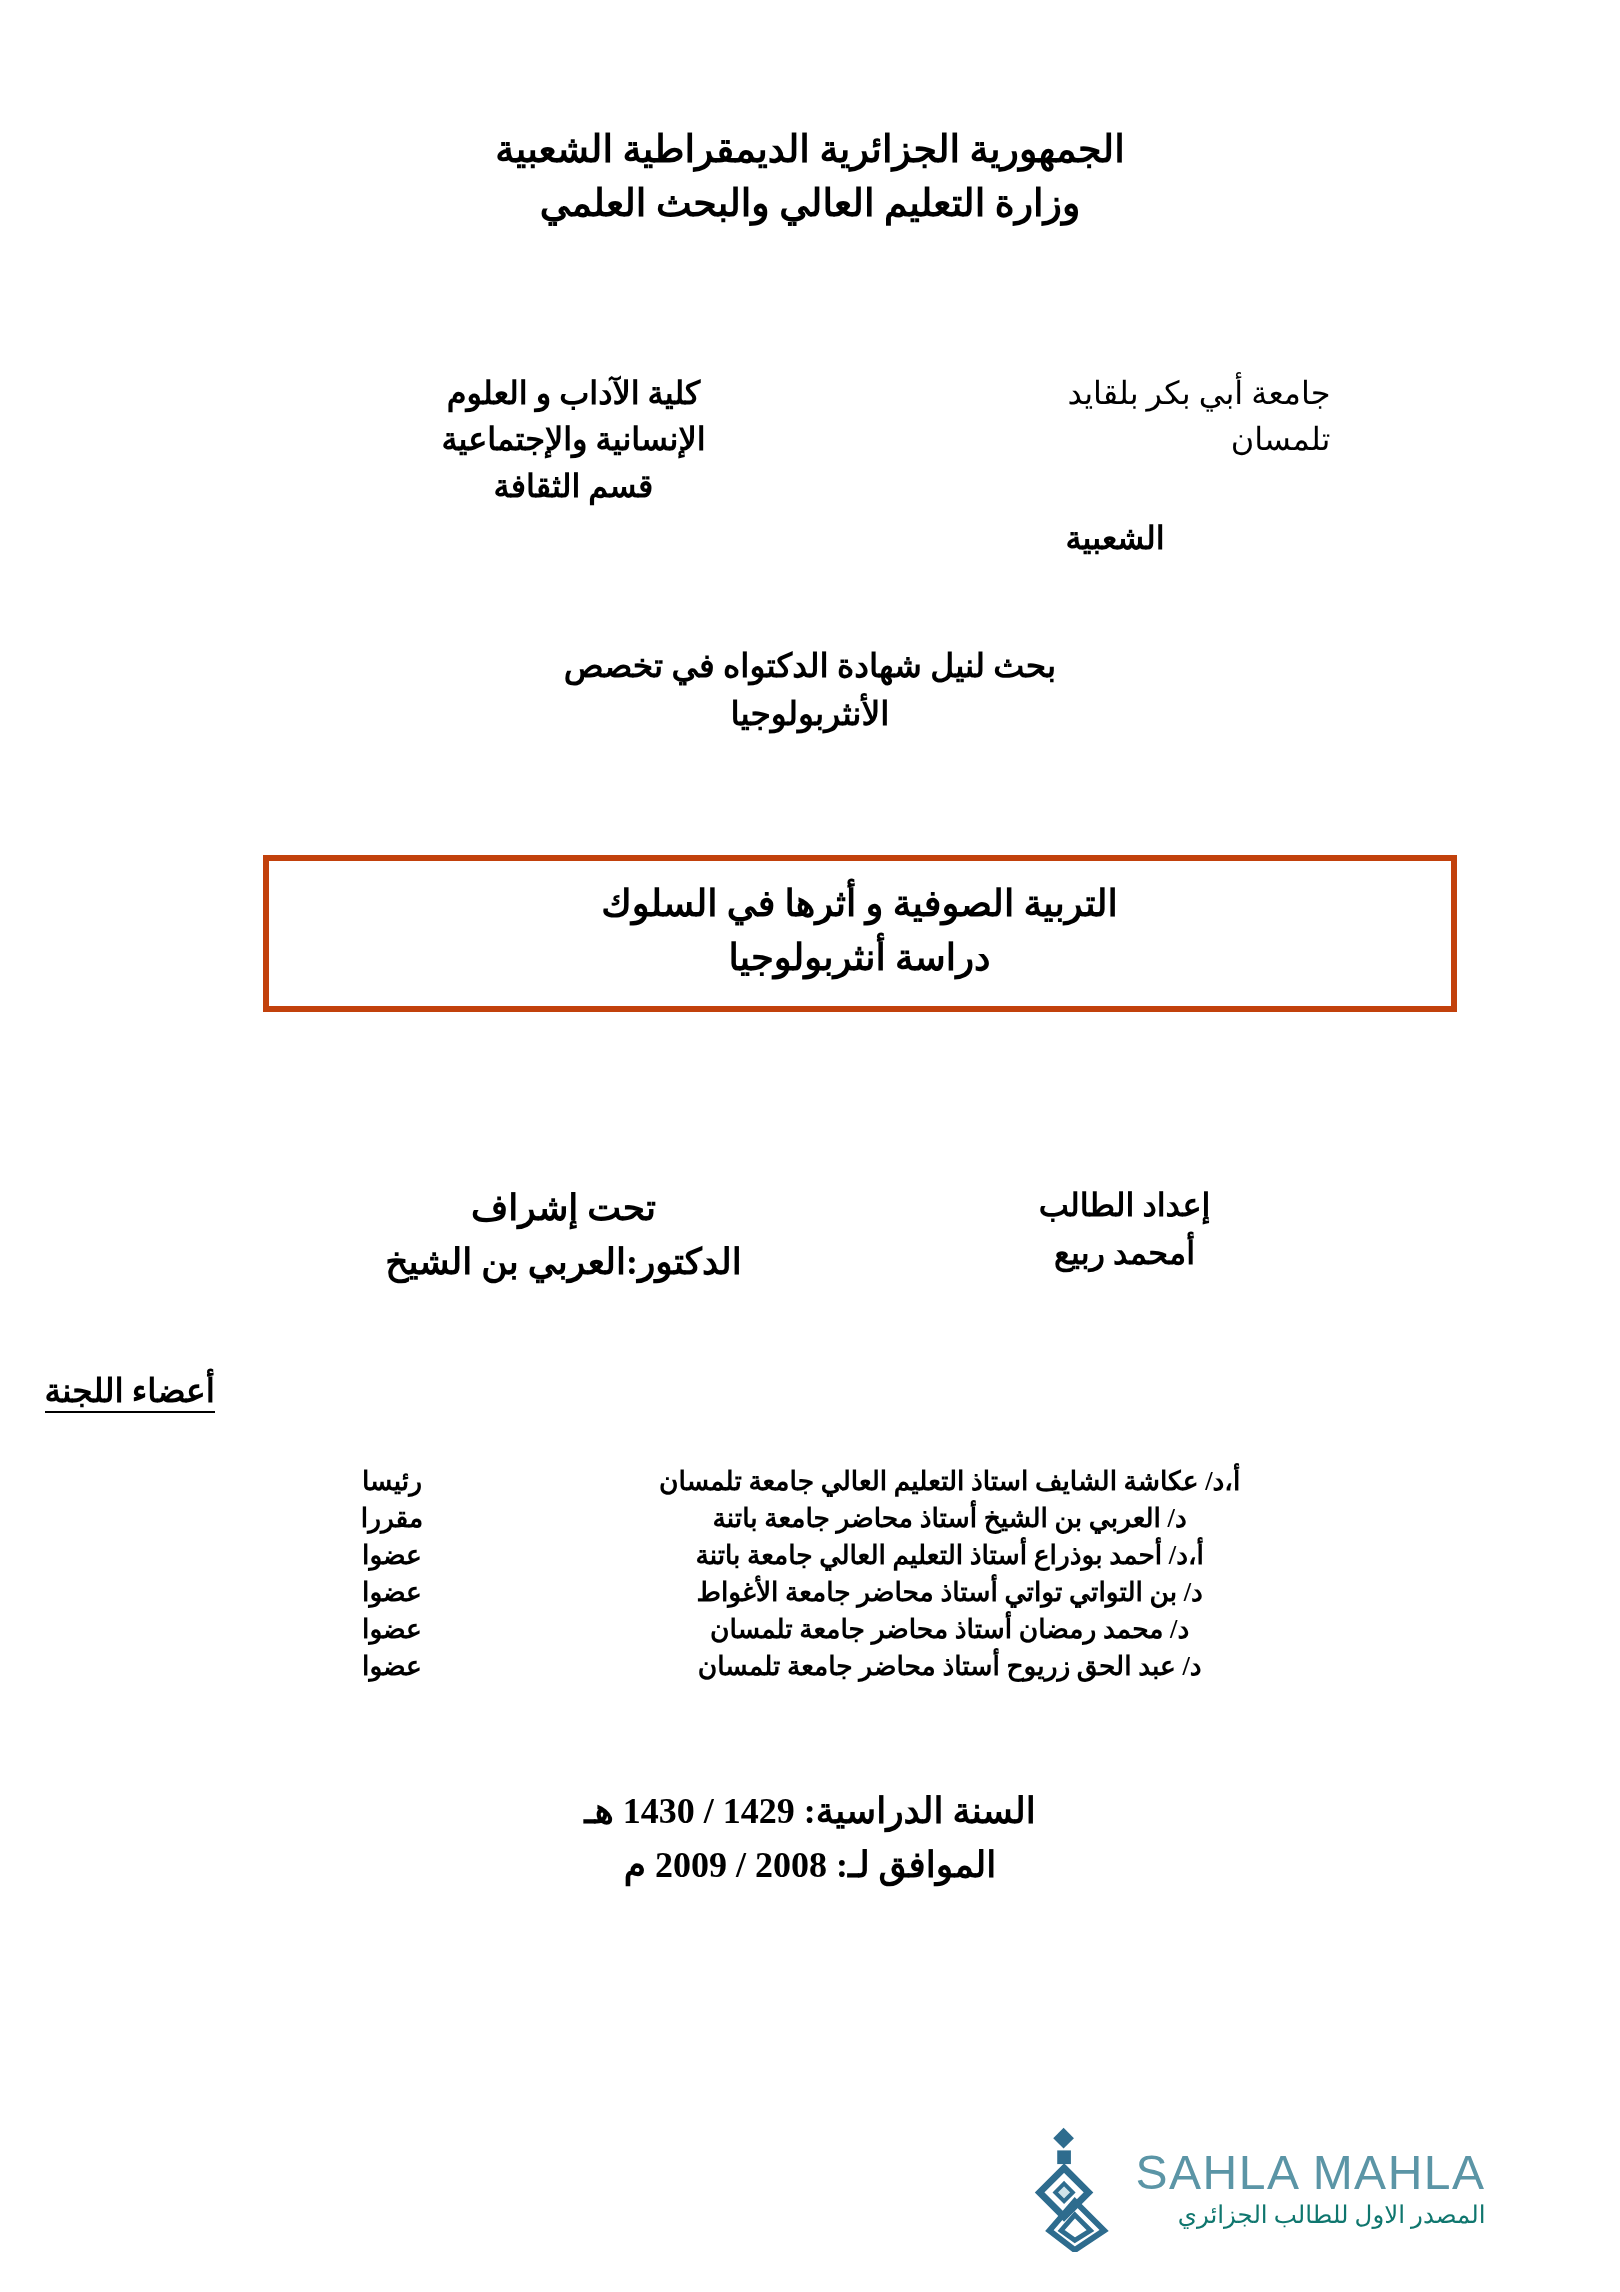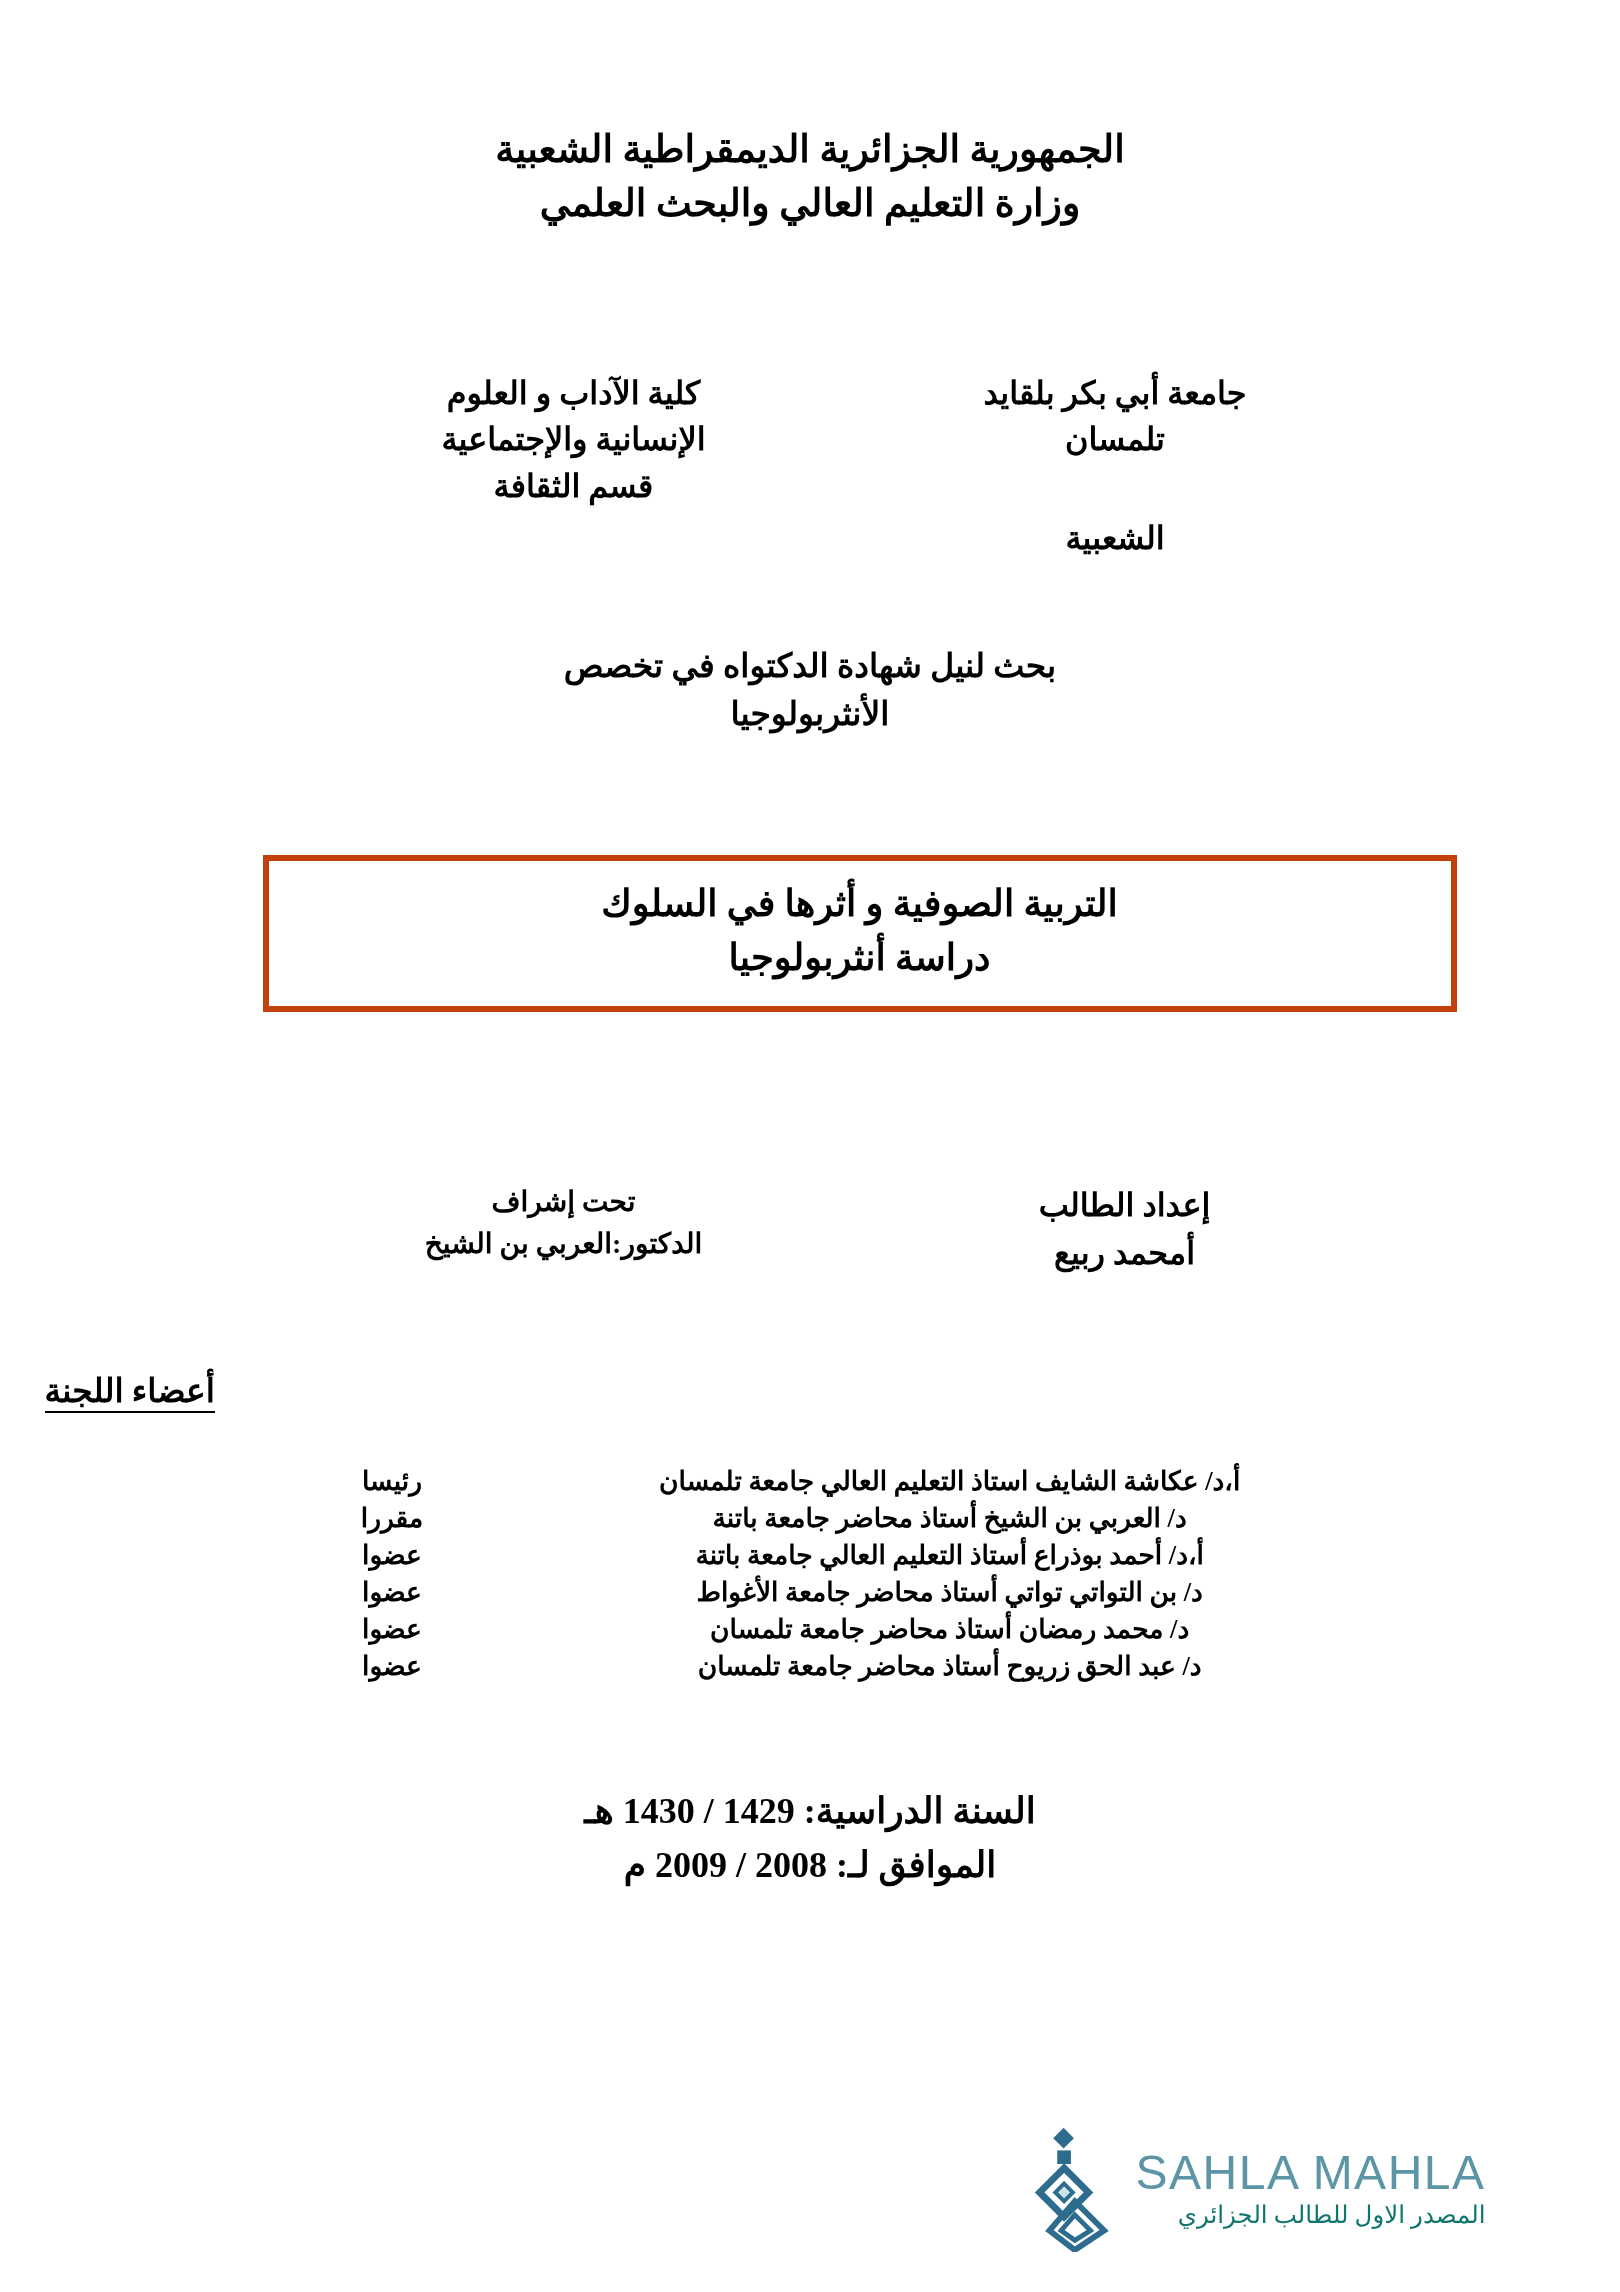--- a/index.html
+++ b/index.html
@@ -49,24 +49,24 @@
     top: 370px;
     left: 0;
     right: 0;
     height: 186px;
   }
   .inst-right {
     position: absolute;
     top: 0;
     right: 245px;
     width: 431px;
-    text-align: center;
+    text-align: right;
     font-size: 32px;
     line-height: 1.45;
-    font-weight: bold;
+    font-weight: normal;
   }
   .inst-left {
     position: absolute;
     top: 0;
     left: 294px;
     width: 470px;
     text-align: center;
     font-size: 32px;
     line-height: 1.45;
     font-weight: bold;
@@ -131,21 +131,21 @@
     font-size: 32px;
     line-height: 1.5;
     font-weight: bold;
   }
   .auth-left {
     position: absolute;
     top: 0;
     left: 284px;
     width: 470px;
     text-align: center;
-    font-size: 28px;
+    font-size: 36px;
     line-height: 1.5;
     font-weight: bold;
   }
 
   
   .committee-heading {
     position: absolute;
     top: 1371px;
     left: 0;
     right: 0;

